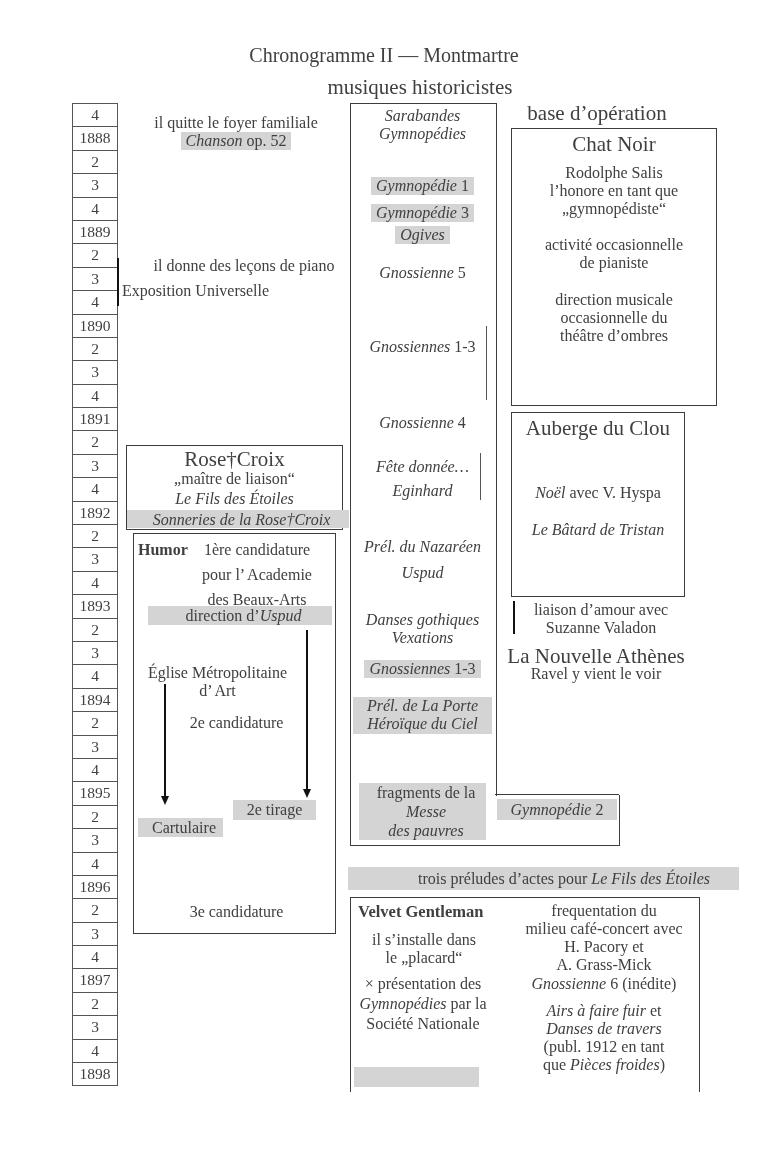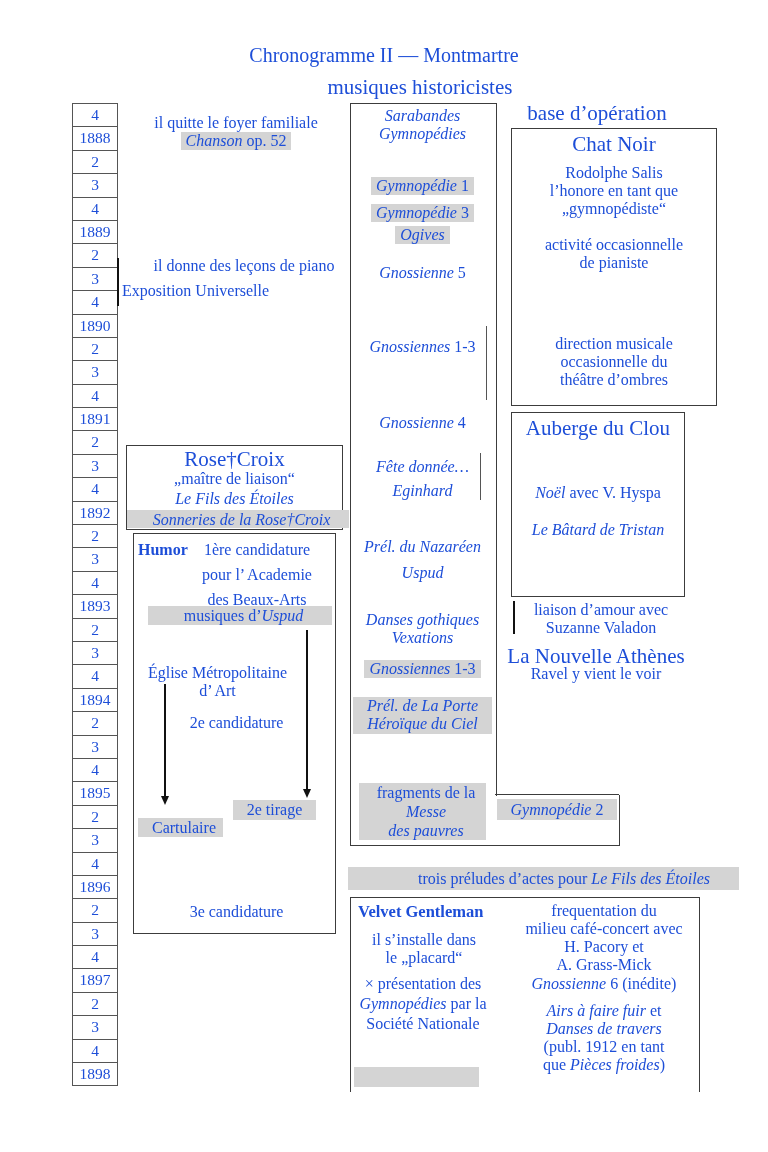--- a/index.html
+++ b/index.html
@@ -1,17 +1,17 @@
 <!DOCTYPE html>
 <html><head>
 <meta charset="utf-8">
 <style>
   html,body{margin:0;padding:0;background:#ffffff;}
   .canvas{position:relative;width:768px;height:1152px;background:#fff;
-          font-family:"Liberation Serif","DejaVu Serif",serif;color:#1d4ed8;
+          font-family:"Liberation Serif","DejaVu Serif",serif;color:#404040;
           font-size:16px;line-height:18px;overflow:hidden;}
   .abs{position:absolute;}
   .c{text-align:center;}
   .b{font-weight:bold;}
   .it{font-style:italic;}
   .hl{background:#d4d4d4;}
   .hlpad{padding:0 5px;display:inline-block;}
   .box{position:absolute;border:1px solid #3c3c3c;}
   .nobottom{border-bottom:none;}
   .notop{border-top:none;}
@@ -99,21 +99,21 @@
     <div class="abs c it hl lh19" style="left:0;top:64px;width:100%;height:18px;">Sonneries de la Rose†Croix</div>
   </div>
 
   <div class="box" style="left:133px;top:533px;width:201px;height:399px;">
     <div class="abs b" style="left:4px;top:7px;">Humor</div>
     <div class="abs c lh25" style="left:48px;top:3px;width:150px;">
       <div>1ère candidature</div>
       <div>pour l’ Academie</div>
       <div>des Beaux-Arts</div>
     </div>
-    <div class="abs c hl lh19" style="left:14px;top:72px;width:177px;height:19px;"><span>musiques d’</span><span class="it">Uspud</span></div>
+    <div class="abs c hl lh19" style="left:14px;top:72px;width:177px;height:19px;"><span>direction d’</span><span class="it">Uspud</span></div>
     <div class="arrow" style="left:172px;top:96px;height:160px;"></div>
     <div class="abs c" style="left:0;top:130px;width:167px;">
       <div>Église Métropolitaine</div>
       <div>d’ Art</div>
     </div>
     <div class="arrow" style="left:30px;top:150px;height:113px;"></div>
     <div class="abs c" style="left:45px;top:180px;width:115px;">2e candidature</div>
     <div class="abs c hl lh20" style="left:99px;top:266px;width:83px;height:20px;">2e tirage</div>
     <div class="abs c hl lh19" style="left:4px;top:284px;width:78px;height:19px;">Cartulaire</div>
     <div class="abs c" style="left:45px;top:369px;width:115px;">3e candidature</div>
@@ -156,21 +156,21 @@
     <div class="abs c hdr" style="left:0;top:6px;width:100%;">Chat Noir</div>
     <div class="abs c" style="left:0;top:35px;width:100%;">
       <div>Rodolphe Salis</div>
       <div>l’honore en tant que</div>
       <div>„gymnopédiste“</div>
     </div>
     <div class="abs c" style="left:0;top:107px;width:100%;">
       <div>activité occasionnelle</div>
       <div>de pianiste</div>
     </div>
-    <div class="abs c" style="left:0;top:162px;width:100%;margin-top:44px;">
+    <div class="abs c" style="left:0;top:162px;width:100%;">
       <div>direction musicale</div>
       <div>occasionnelle du</div>
       <div>théâtre d’ombres</div>
     </div>
   </div>
 
   <div class="box" style="left:511px;top:412px;width:172px;height:183px;">
     <div class="abs c hdr" style="left:0;top:6px;width:100%;">Auberge du Clou</div>
     <div class="abs c" style="left:0;top:71px;width:100%;"><span class="it">Noël</span><span> avec V. Hyspa</span></div>
     <div class="abs c it" style="left:0;top:108px;width:100%;">Le Bâtard de Tristan</div>

